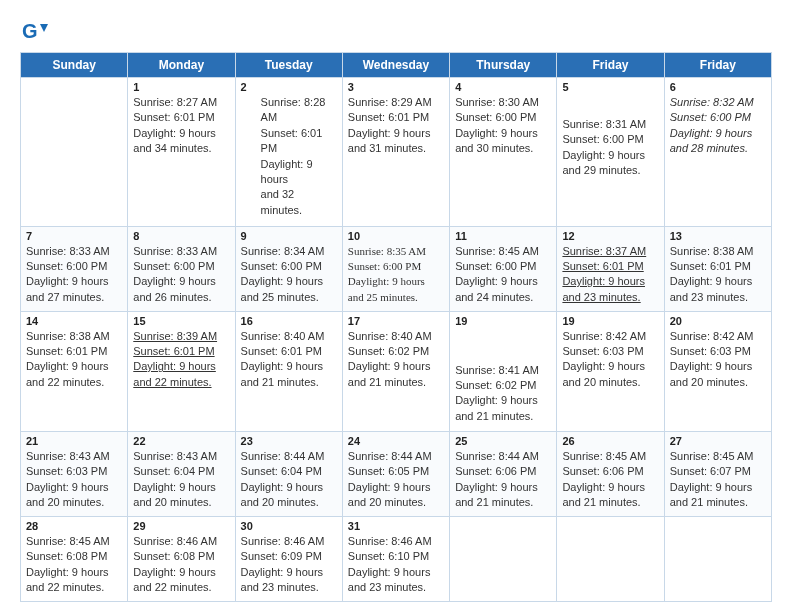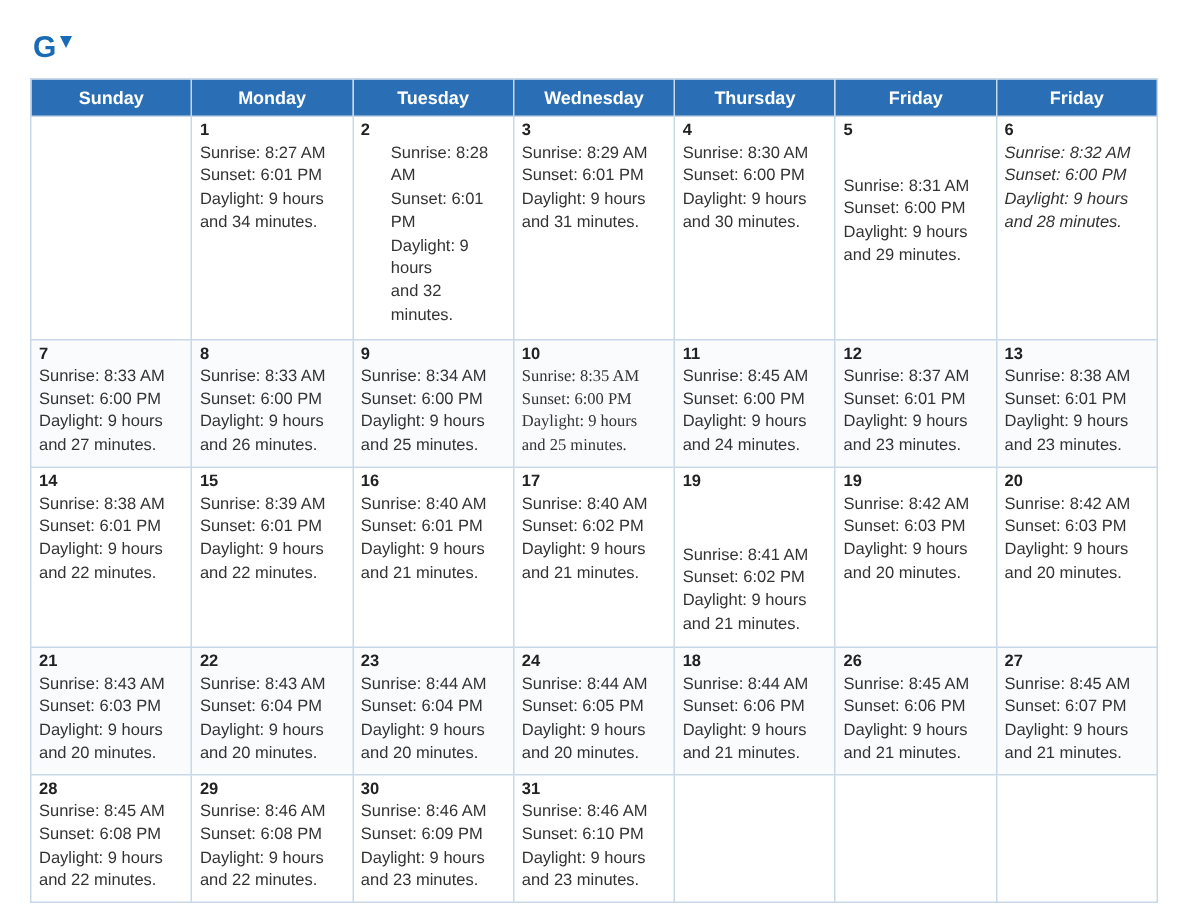--- a/index.html
+++ b/index.html
@@ -211,21 +211,21 @@
           </td>
           <td>
             <div class="date-num">11</div>
             <div class="cell-text" style="white-space: pre-line;">Sunrise: 8:45 AM
 Sunset: 6:00 PM
 Daylight: 9 hours
 and 24 minutes.</div>
           </td>
           <td>
             <div class="date-num">12</div>
-            <div class="cell-text" style="white-space: pre-line;">Sunrise: 8:37 AM
+            <div class="cell-text" style="white-space: pre-line; text-decoration: underline;">Sunrise: 8:37 AM
 Sunset: 6:01 PM
 Daylight: 9 hours
 and 23 minutes.</div>
           </td>
           <td>
             <div class="date-num">13</div>
             <div class="cell-text" style="white-space: pre-line;">Sunrise: 8:38 AM
 Sunset: 6:01 PM
 Daylight: 9 hours
 and 23 minutes.</div>
@@ -234,21 +234,21 @@
         <tr>
           <td>
             <div class="date-num">14</div>
             <div class="cell-text" style="white-space: pre-line;">Sunrise: 8:38 AM
 Sunset: 6:01 PM
 Daylight: 9 hours
 and 22 minutes.</div>
           </td>
           <td>
             <div class="date-num">15</div>
-            <div class="cell-text" style="white-space: pre-line;">Sunrise: 8:39 AM
+            <div class="cell-text" style="white-space: pre-line; text-decoration: underline;">Sunrise: 8:39 AM
 Sunset: 6:01 PM
 Daylight: 9 hours
 and 22 minutes.</div>
           </td>
           <td>
             <div class="date-num">16</div>
             <div class="cell-text" style="white-space: pre-line;">Sunrise: 8:40 AM
 Sunset: 6:01 PM
 Daylight: 9 hours
 and 21 minutes.</div>
@@ -305,21 +305,21 @@
 and 20 minutes.</div>
           </td>
           <td>
             <div class="date-num">24</div>
             <div class="cell-text" style="white-space: pre-line;">Sunrise: 8:44 AM
 Sunset: 6:05 PM
 Daylight: 9 hours
 and 20 minutes.</div>
           </td>
           <td>
-            <div class="date-num">18</div>
+            <div class="date-num">25</div>
             <div class="cell-text" style="white-space: pre-line;">Sunrise: 8:44 AM
 Sunset: 6:06 PM
 Daylight: 9 hours
 and 21 minutes.</div>
           </td>
           <td>
             <div class="date-num">26</div>
             <div class="cell-text" style="white-space: pre-line;">Sunrise: 8:45 AM
 Sunset: 6:06 PM
 Daylight: 9 hours

